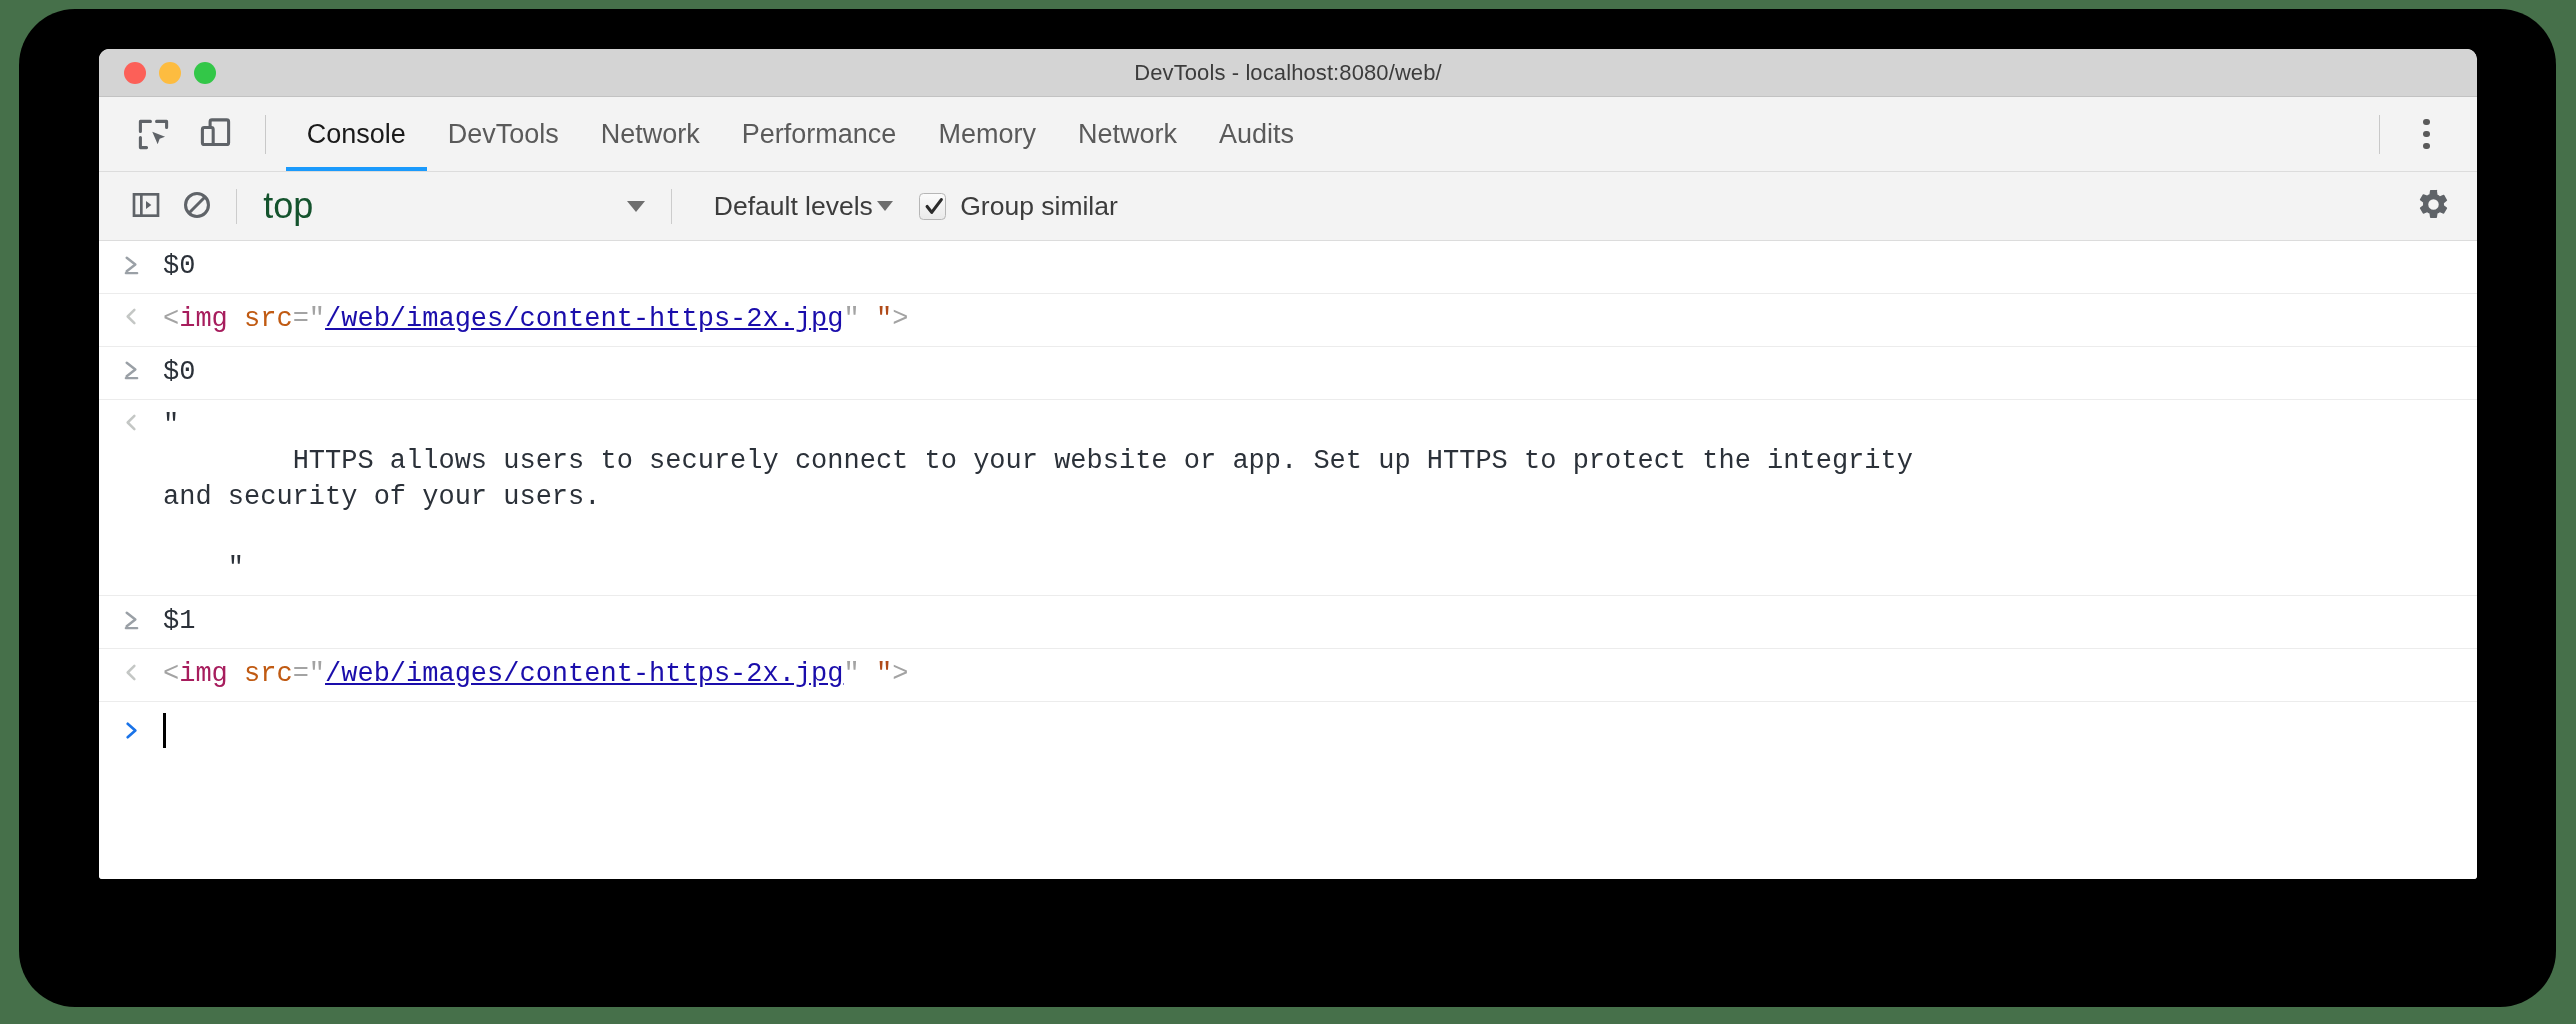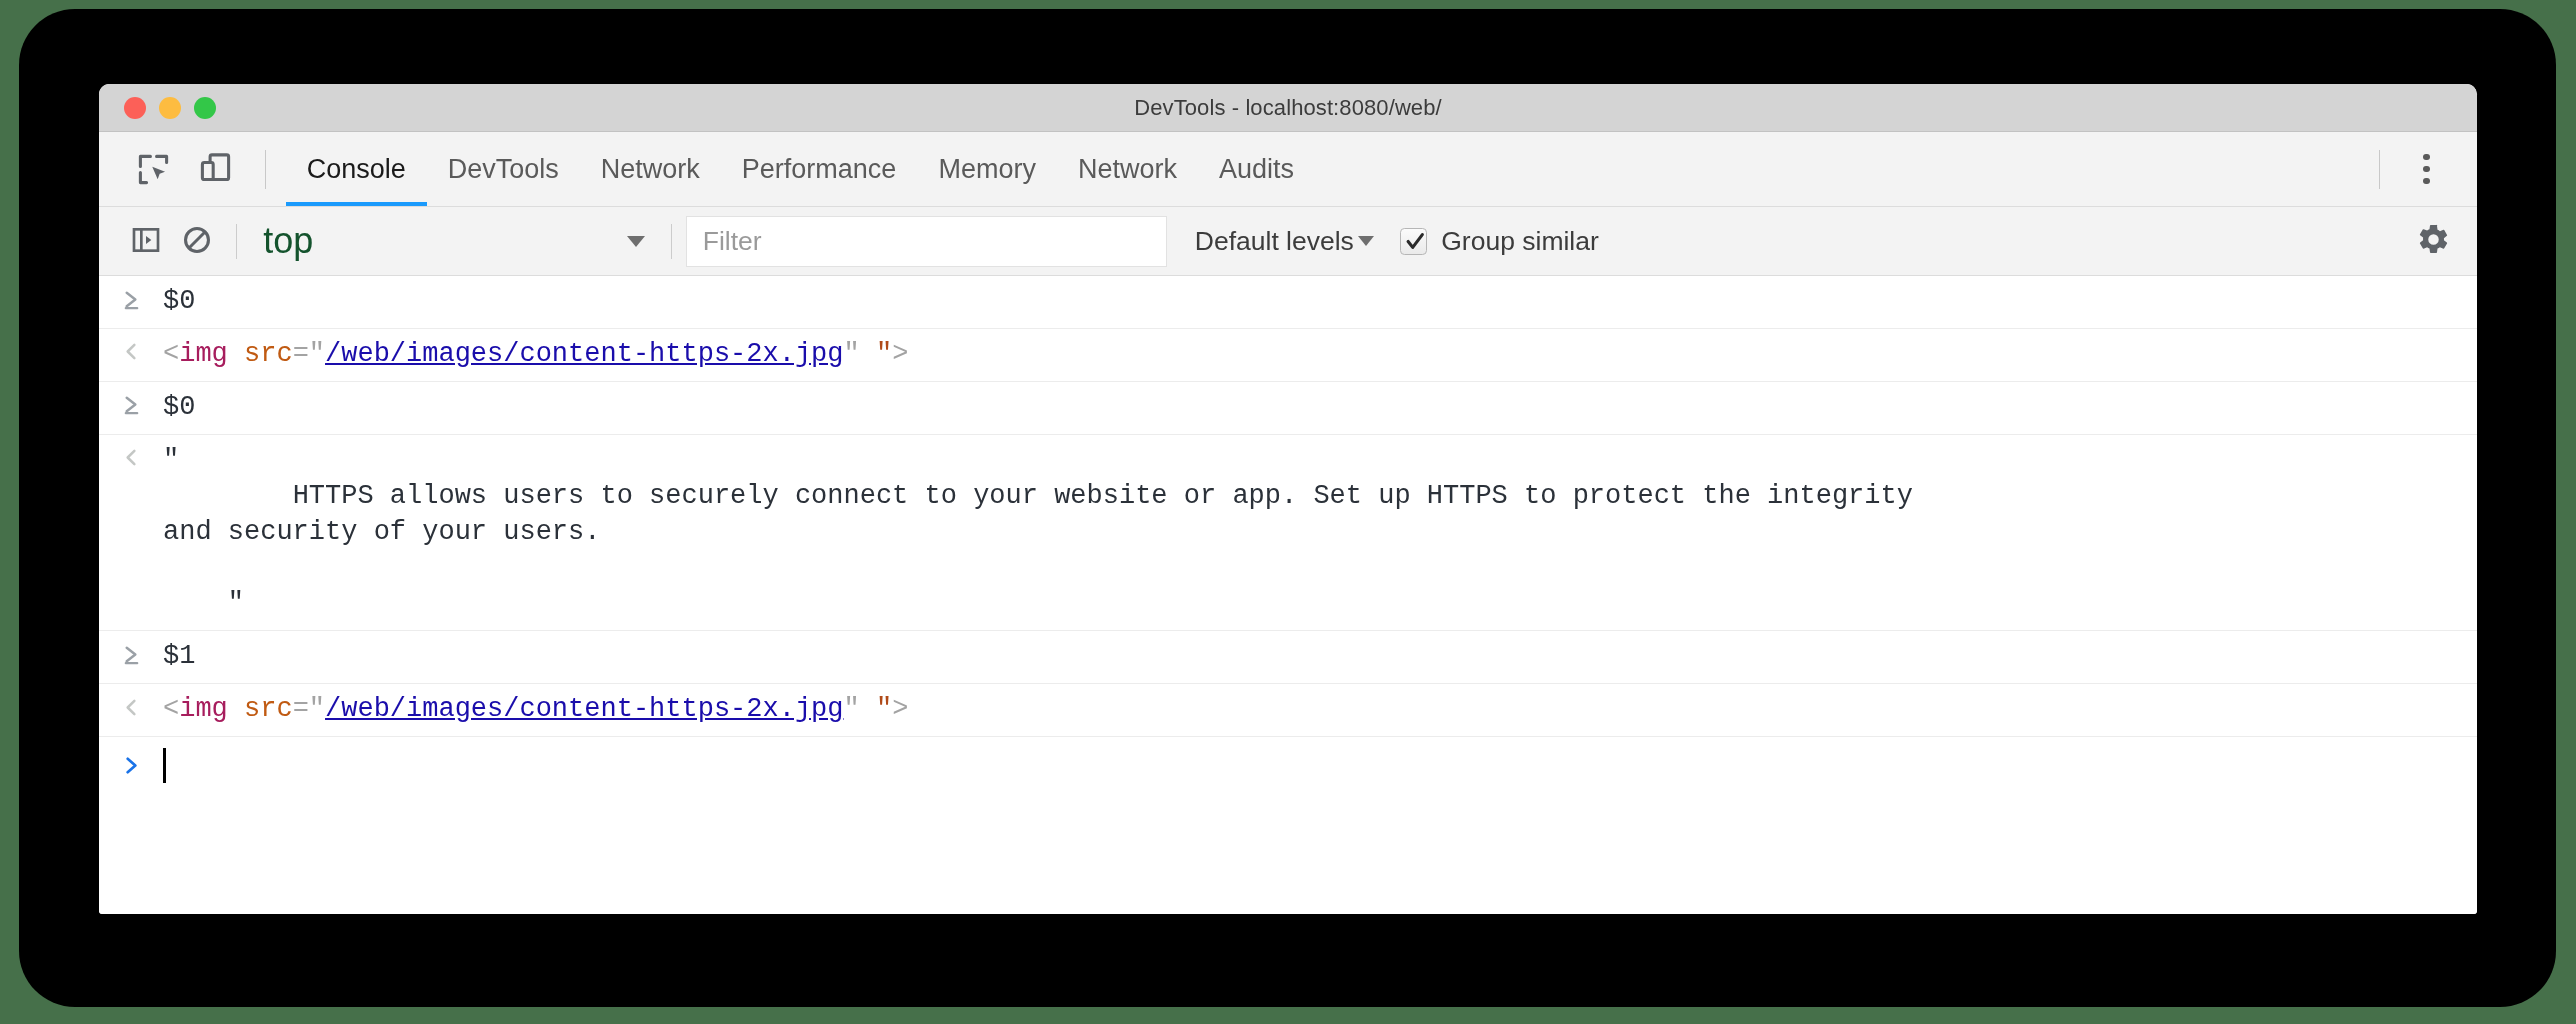--- a/index.html
+++ b/index.html
@@ -31,21 +31,20 @@
     position: absolute;
     left: 99px;
     top: 49px;
     width: 2378px;
     height: 830px;
     background: #ffffff;
     border-radius: 10.6px 10.6px 3.5px 3.5px;
     overflow: hidden;
     display: flex;
     flex-direction: column;
-    margin-top: 35px;
   }
 
   
   #titlebar {
     position: relative;
     height: 48px;
     flex: 0 0 48px;
     background: #d4d4d4;
     border-bottom: 0.9px solid #c2c2c2;
     display: flex;
@@ -420,23 +419,20 @@
 
     <div class="tb-div"></div>
 
     <div id="context-select">
       <span id="context-label">top</span>
       <span class="caret"></span>
     </div>
 
     <div class="tb-div"></div>
 
-    <div id="filter-input">
-      <span id="filter-placeholder">Filter</span>
-    </div>
 
     <div id="levels-select">
       <span id="levels-label">Default levels</span>
       <span class="caret-sm"></span>
     </div>
 
     <div id="group-similar">
       <span class="checkbox">
         <svg width="22" height="22" viewBox="0 0 24 24" fill="none">
           <path d="M4.5 12.5l5 6.5L20 5" stroke="#2b2b2b" stroke-width="3.4" stroke-linecap="round" stroke-linejoin="round"></path>

